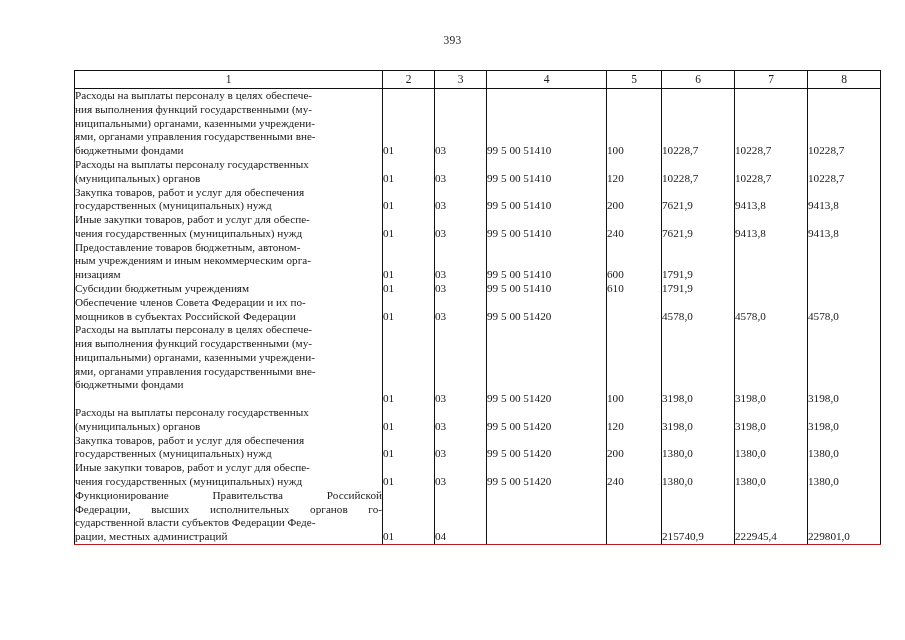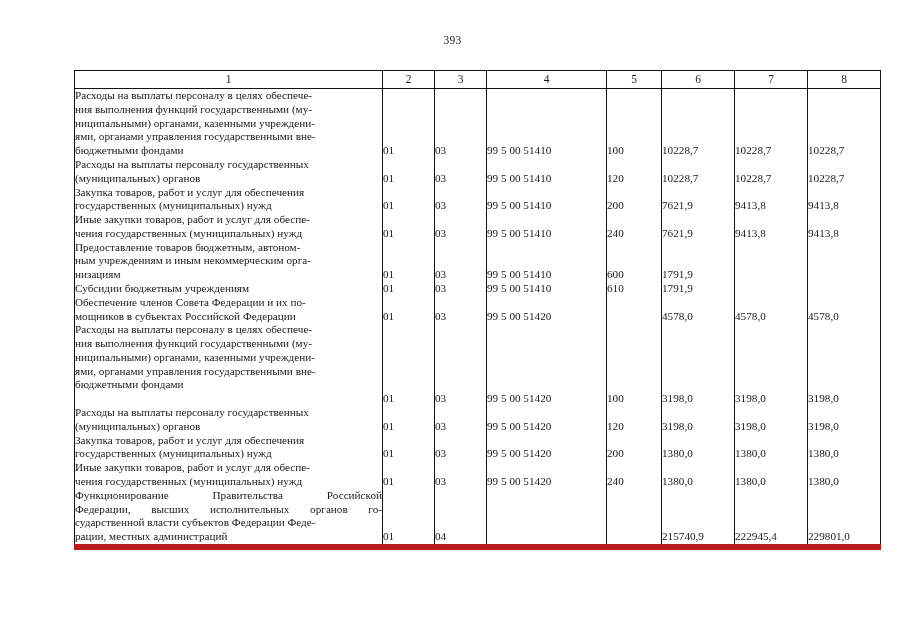--- a/index.html
+++ b/index.html
@@ -56,21 +56,21 @@
   }
   table.doc-table tr.header-row td {
     border-top: 1px solid #111;
     border-bottom: 1px solid #111;
     text-align: center;
     height: 17px;
     line-height: 17px;
     font-size: 11.5px;
   }
   table.doc-table tr.last-row td {
-    border-bottom: 6px solid #b91c1c;
+    border-bottom: 1px solid #b91c1c;
   }
   .c-text   { width: 308px; }
   .c-2      { width: 52px; }
   .c-3      { width: 52px; }
   .c-4      { width: 120px; }
   .c-5      { width: 55px; }
   .c-6      { width: 73px; }
   .c-7      { width: 73px; }
   .c-8      { width: 73px; }
 

